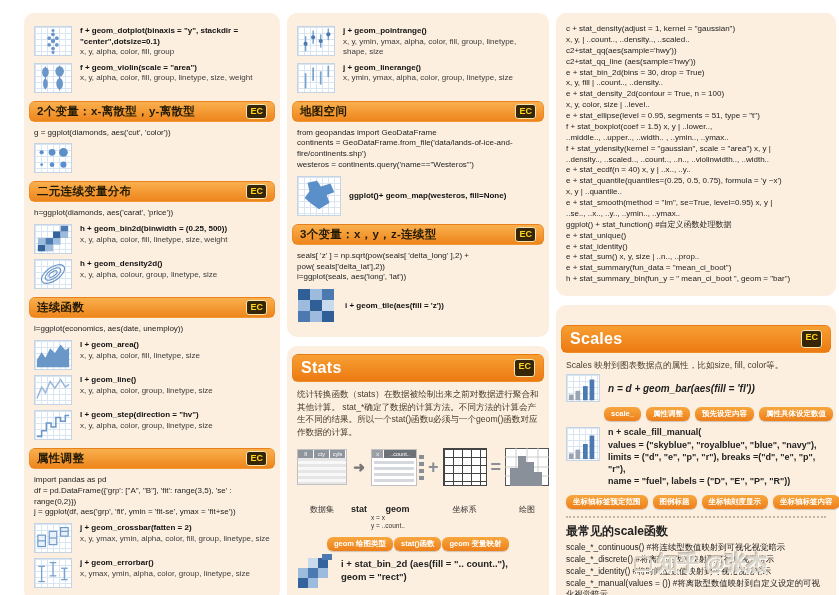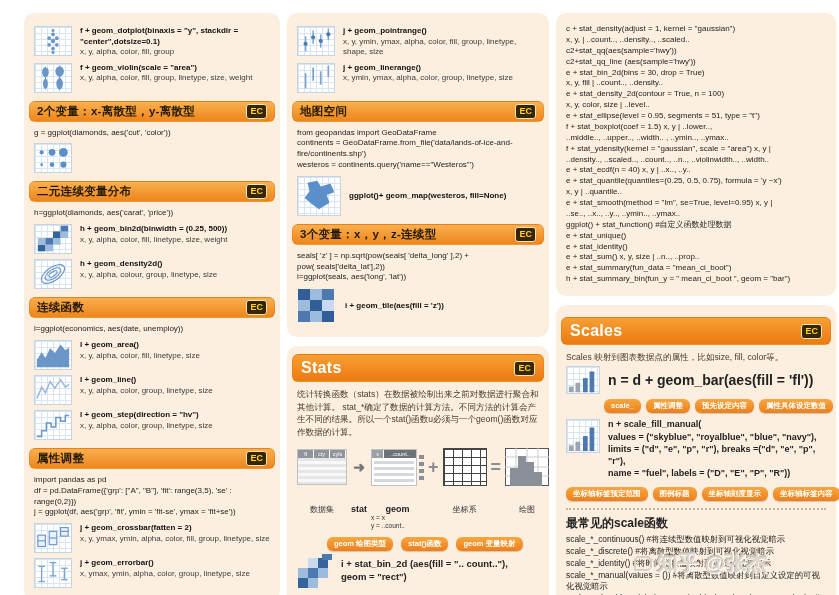--- a/index.html
+++ b/index.html
@@ -2,21 +2,21 @@
 <html><head>
 <meta charset="utf-8">
 <style>
   * { margin:0; padding:0; box-sizing:border-box; }
   body { background:#fff; font-family:"Liberation Sans", sans-serif; }
   .page { position:relative; width:839px; height:595px; background:#fff; overflow:hidden; }
   .cols { display:flex; gap:7px; padding:13px 0 0 24px; align-items:flex-start; }
   .col { display:flex; flex-direction:column; gap:9px; }
   .panel { background:#fcefdf; border-radius:10px; padding:8px 10px; width:100%; }
 
-  .hdr { display:flex; align-items:center; justify-content:space-between;
+  .hdr { display:flex; justify-content:space-between;
          background:linear-gradient(180deg,#f9b04e,#ee851c); border:1px solid #e2791466;
          border-radius:6px; padding:2px 7px; margin:8px -5px 6px; }
   .hdr .t { font-weight:bold; font-size:11.5px; color:#231a04; letter-spacing:.3px; }
   .hdr.big { padding:4px 8px; background:linear-gradient(180deg,#f79f33,#ec7a12); }
   .hdr.big .t { font-size:16px; color:#fff; }
   .ec { background:#362507; color:#ffd61a; border:1px solid #f3e6b0; border-radius:3px;
         padding:0 3px; font-size:9px; font-weight:bold; line-height:13px; }
 
   .entry { display:flex; gap:8px; margin:5px 0; align-items:flex-start; }
   .entry.vc { align-items:center; }
@@ -30,21 +30,21 @@
   .eaes { color:#3c3c3c; }
   .code { font-size:8px; color:#222; line-height:1.35; margin:3px 0; }
   .pre { white-space:pre-line; }
   .bold { font-weight:bold; }
   .para { font-size:8.6px; color:#4a3a28; line-height:1.45; margin:4px 0 6px; }
   .dots { border-top:2px dotted #c8b6a0; margin:7px 0 5px; }
 
   .callout { background:linear-gradient(180deg,#f7a73f,#ee7f1a); border-radius:6px;
              color:#fff; font-size:7.5px; font-weight:bold; padding:2px 7px;
              box-shadow:0 1px 1px rgba(0,0,0,.18); white-space:nowrap; }
-  .badges-row { display:flex; gap:8px; margin:6px 0 2px 30px; }
+  .badges-row { display:flex; gap:1px; margin:6px 0 2px 30px; }
   .badge-right { text-align:right; margin:2px 4px 2px 0; }
   .badges-row2 { display:flex; gap:5px; margin:5px 0 2px 0; }
 
   
   .sdiag { display:flex; align-items:flex-start; gap:4px; margin:6px 0 2px; }
   .sd-item { display:flex; flex-direction:column; align-items:center; }
   .sd-iconarea { height:46px; display:flex; align-items:center; gap:2px; }
   .sd-label { font-size:8px; color:#333; margin-top:14px; }
   .sd-label.bold { font-weight:bold; color:#222; font-size:9px; }
   .sd-sub { font-size:6.5px; color:#333; line-height:1.3; align-self:flex-start; }
@@ -515,40 +515,40 @@
 ..se.., ..x.., ..y.., ..ymin.., ..ymax..
 ggplot() + stat_function() #自定义函数处理数据
 e + stat_unique()
 e + stat_identity()
 e + stat_sum() x, y, size |  ..n.., ..prop..
 e + stat_summary(fun_data = "mean_ci_boot")
 h + stat_summary_bin(fun_y = " mean_ci_boot ", geom = "bar")</div>
       </div>
 
       <div class="panel">
-        <div class="hdr big" style="margin-top:4px;">
+        <div class="hdr big" style="margin-top:12px;">
           <span class="t">Scales</span>
           <span class="ec">EC</span>
         </div>
         <div class="para" style="margin-bottom:3px;">Scales 映射到图表数据点的属性，比如size, fill, color等。</div>
 
         <div class="coderow">
           <span class="gicon" style="width:34px;height:28px;">
             <svg width="34" height="28" viewBox="0 0 34 28">
                 <g fill="#9aa5b1">
                   <rect x="2" y="21" width="5" height="6"></rect>
                   <rect x="9" y="17" width="5" height="10"></rect>
                 </g>
                 <g fill="#4b79b0">
                   <rect x="17" y="12" width="5" height="15"></rect>
                   <rect x="24" y="5" width="5" height="22"></rect>
                 </g>
               </svg>
           </span>
-          <div class="code bold" style="font-size:14px;">n = d + geom_bar(aes(fill = 'fl'))</div>
+          <div class="code bold" style="font-size:10px;font-style:italic;">n = d + geom_bar(aes(fill = 'fl'))</div>
         </div>
 
         <div class="badges-row2" style="margin-left:38px;">
           <span class="callout">scale_</span>
           <span class="callout">属性调整</span>
           <span class="callout">预先设定内容</span>
           <span class="callout">属性具体设定数值</span>
         </div>
 
         <div class="coderow top">

